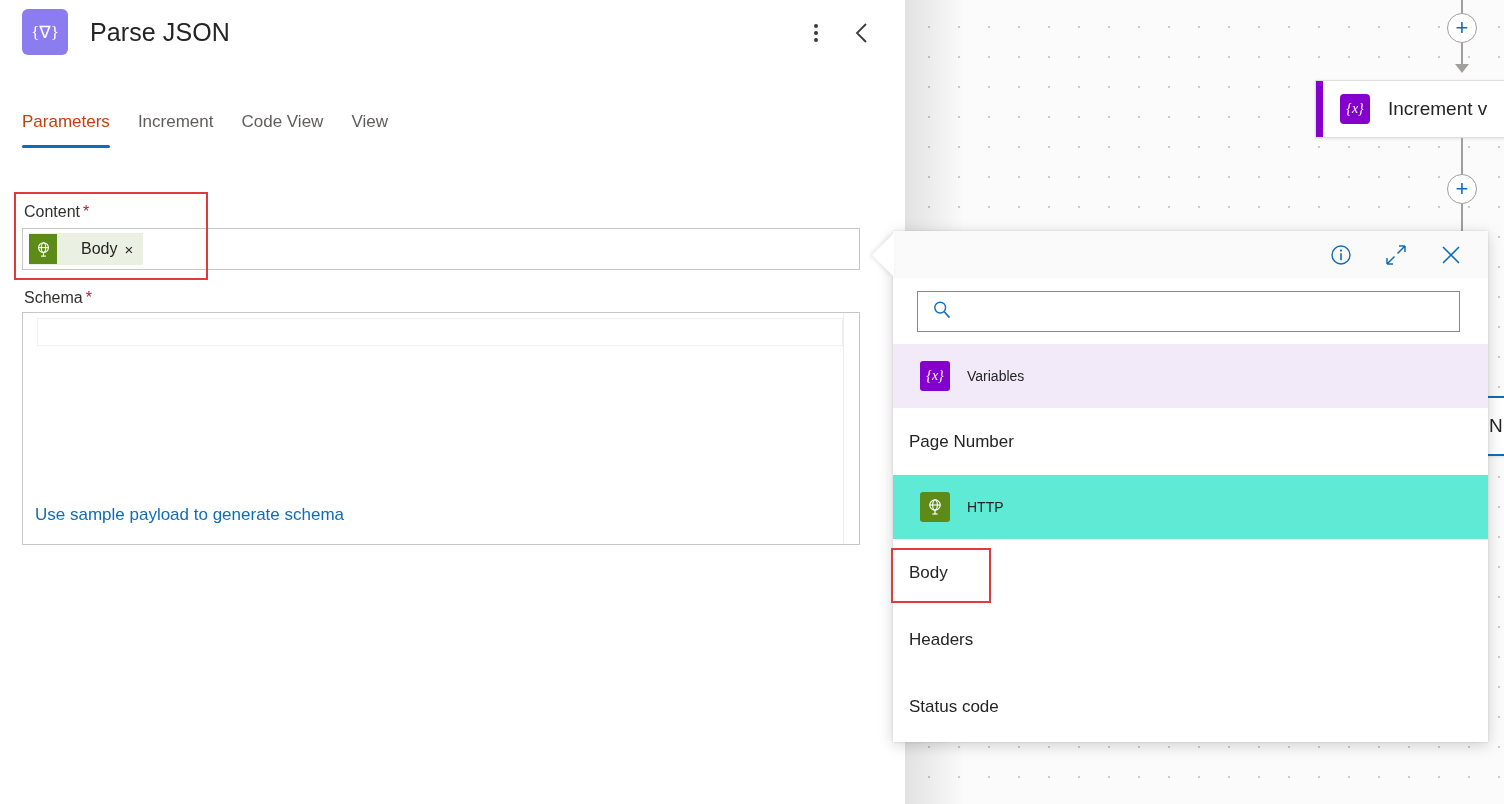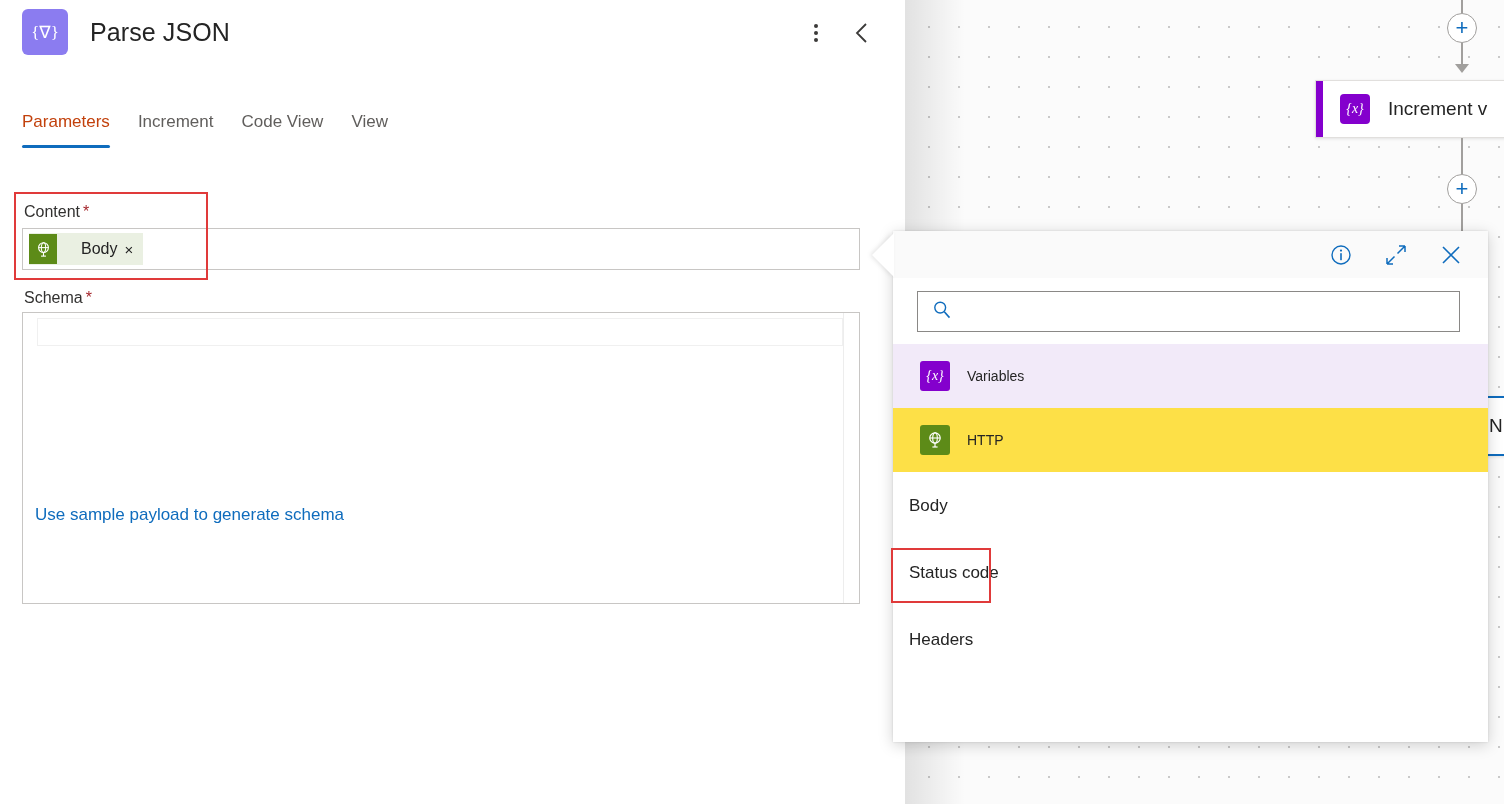--- a/index.html
+++ b/index.html
@@ -249,21 +249,21 @@
     font-size: 15px;
     color: #242424;
     padding-right: 10px;
     cursor: pointer;
     line-height: 1;
   }
 
   .schema-box {
     position: absolute;
     left: 22px; top: 312px;
-    width: 838px; height: 292px;
+    width: 838px; height: 233px;
     border: 1px solid #c8c6c4;
     background: #ffffff;
     box-sizing: border-box;
   }
   .schema-editor-line {
     position: absolute;
     left: 14px; top: 5px;
     width: 806px; height: 28px;
     border: 1px solid #f0f0f0;
     background: #ffffff;
@@ -356,21 +356,21 @@
   .dc-list { position: relative; }
   .dc-group {
     display: flex;
     align-items: center;
     height: 64px;
     padding-left: 27px;
     box-sizing: border-box;
     cursor: pointer;
   }
   .dc-group.variables { background: #f2eaf9; }
-  .dc-group.http { background: #fde047; }
+  .dc-group.http { background: #5eead4; }
   .dc-group-ic {
     width: 30px; height: 30px;
     border-radius: 3px;
     display: flex; align-items: center; justify-content: center;
     color: #ffffff;
     flex: 0 0 auto;
     font-family: "Liberation Serif", serif;
     font-size: 14px;
     font-style: italic;
   }
@@ -511,33 +511,34 @@
       </span>
     </div>
   </div>
 
   <div class="dc-list">
 
     <div class="dc-group variables">
       <div class="dc-group-ic purple">{x}</div>
       <div class="dc-group-label">Variables</div>
     </div>
+    <div class="dc-item">Page Number</div>
 
     <div class="dc-group http">
       <div class="dc-group-ic green">
         <svg width="18" height="18" viewBox="0 0 18 18" aria-hidden="true">
           <circle cx="9" cy="7" r="5.2" fill="none" stroke="#ffffff" stroke-width="1.2"></circle>
           <ellipse cx="9" cy="7" rx="2.3" ry="5.2" fill="none" stroke="#ffffff" stroke-width="1.1"></ellipse>
           <line x1="3.8" y1="7" x2="14.2" y2="7" stroke="#ffffff" stroke-width="1.1"></line>
           <line x1="9" y1="12.2" x2="9" y2="16" stroke="#ffffff" stroke-width="1.2"></line>
           <line x1="6.4" y1="16" x2="11.6" y2="16" stroke="#ffffff" stroke-width="1.2"></line>
         </svg>
       </div>
       <div class="dc-group-label">HTTP</div>
     </div>
     <div class="dc-item">Body</div>
+    <div class="dc-item">Headers</div>
     <div class="dc-item">Status code</div>
-    <div class="dc-item">Headers</div>
   </div>
 </div>
 
 <div class="annot" style="left:14px; top:192px; width:194px; height:88px;"></div>
 <div class="annot" style="left:891px; top:548px; width:100px; height:55px;"></div>
 
 </body></html>

